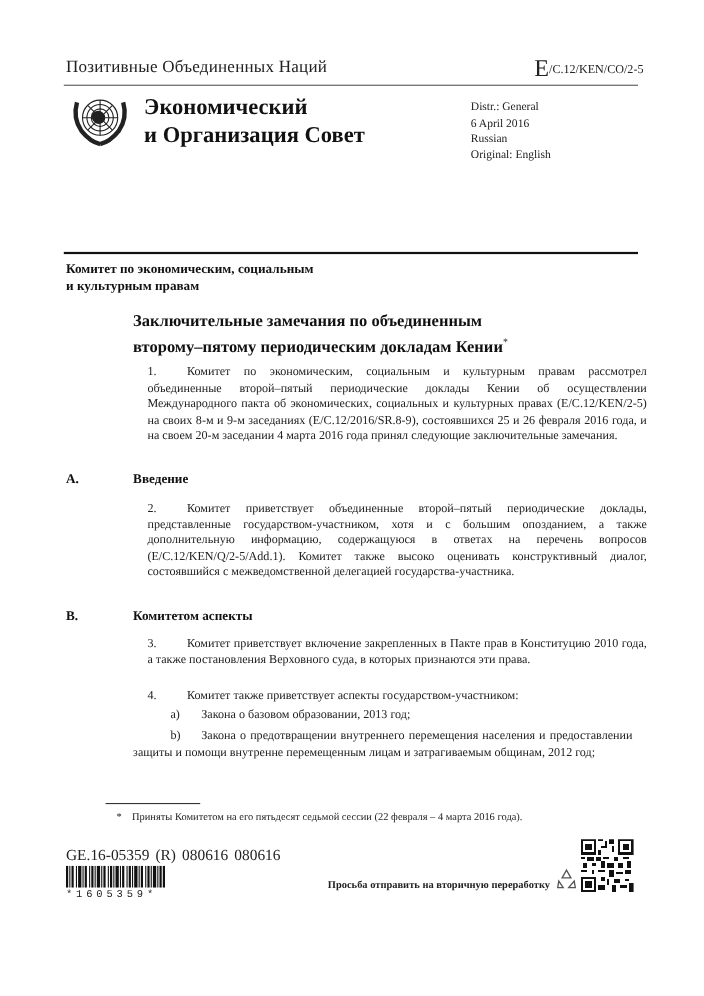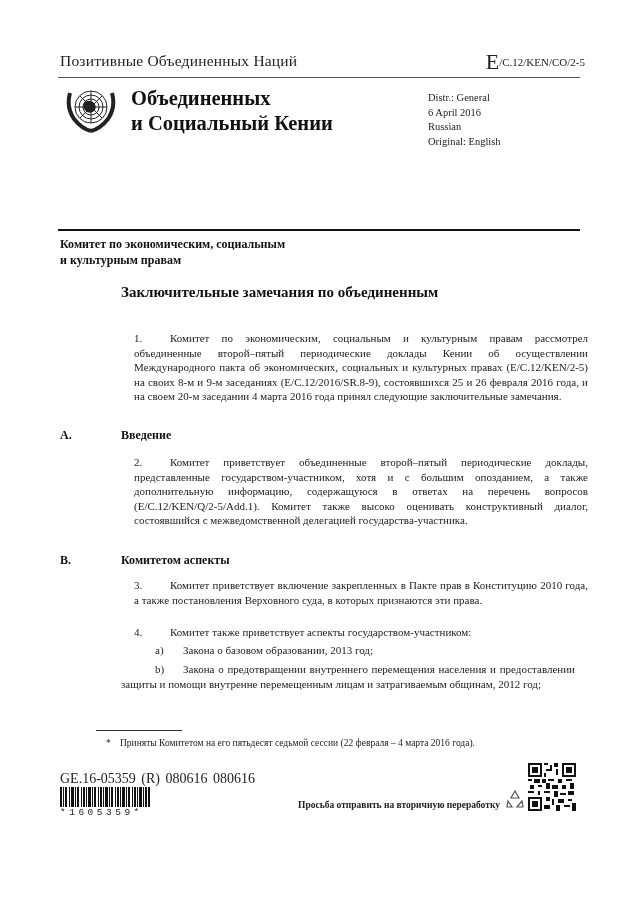--- a/index.html
+++ b/index.html
@@ -50,40 +50,41 @@
     <line x1="11" y1="26" x2="43" y2="26"></line>
     <line x1="16" y1="15" x2="38" y2="37"></line>
     <line x1="38" y1="15" x2="16" y2="37"></line>
   </g>
   <path d="M20 22 q4 -4 9 -1 q4 3 2 8 q-3 4 -8 2 q-5 -3 -3 -9z" fill="#222"></path>
   <path d="M6 12 q-4 14 4 26 q8 10 17 12" fill="none" stroke="#222" stroke-width="4"></path>
   <path d="M48 12 q4 14 -4 26 q-8 10 -17 12" fill="none" stroke="#222" stroke-width="4"></path>
 </svg>
 
 <div class="abs council">
-  <div>Объединенных</div>
-  <div>и Социальный Кении</div>
+  <div>Экономический</div>
+  <div>и Организация Совет</div>
 </div>
 
 <div class="abs distr">
   <div>Distr.: General</div>
   <div>6 April 2016</div>
   <div>Russian</div>
   <div>Original: English</div>
 </div>
 
 <div class="abs rule-thick"></div>
 
 <div class="abs committee">
   <div>Комитет по экономическим, социальным</div>
   <div>и культурным правам</div>
 </div>
 
 <div class="abs doc-title">
   <div>Заключительные замечания по объединенным</div>
+  <div><span>второму–пятому периодическим докладам Кении</span><sup>*</sup></div>
 </div>
 
 <div class="abs para" style="top:331px;"><span class="pnum">1.</span><span>Комитет по экономическим, социальным и культурным правам рассмотрел объединенные второй–пятый периодические доклады Кении об осуществлении Международного пакта об экономических, социальных и культурных правах (E/C.12/KEN/2-5) на своих 8-м и 9-м заседаниях (E/C.12/2016/SR.8-9), состоявшихся 25 и 26 февраля 2016 года, и на своем 20-м заседании 4 марта 2016 года принял следующие заключительные замечания.</span></div>
 
 <div class="abs sec" style="top:428px;"><span class="letter">A.</span><span>Введение</span></div>
 
 <div class="abs para" style="top:455px;"><span class="pnum">2.</span><span>Комитет приветствует объединенные второй–пятый периодические доклады, представленные государством-участником, хотя и с большим опозданием, а также дополнительную информацию, содержащуюся в ответах на перечень вопросов (E/C.12/KEN/Q/2-5/Add.1). Комитет также высоко оценивать конструктивный диалог, состоявшийся с межведомственной делегацией государства-участника.</span></div>
 
 <div class="abs sec" style="top:553px;"><span class="letter">B.</span><span>Комитетом аспекты</span></div>
 

